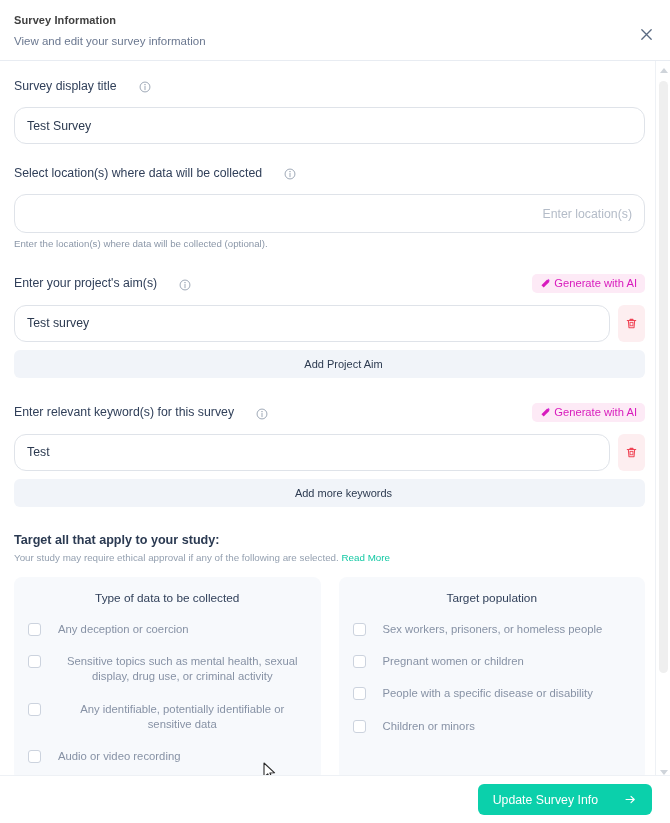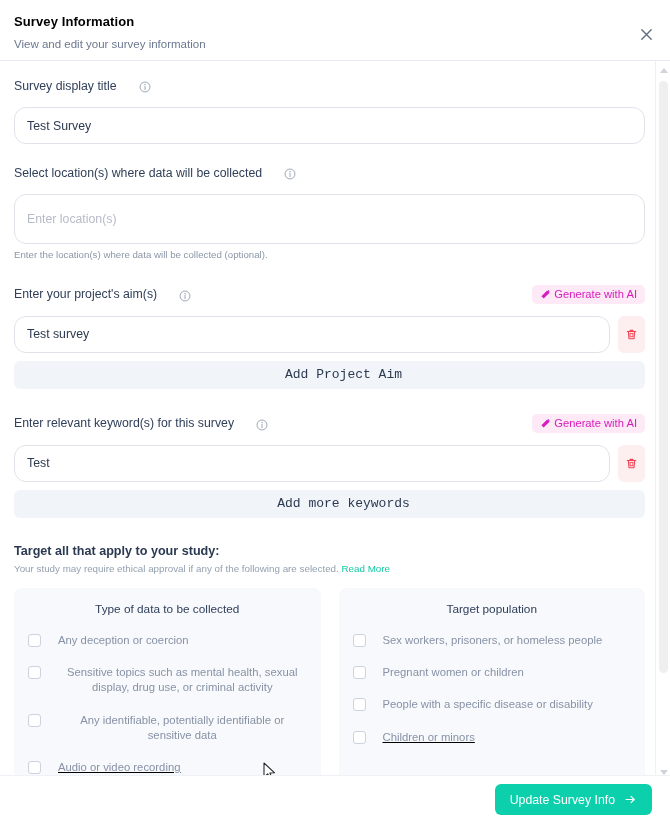--- a/index.html
+++ b/index.html
@@ -17,23 +17,23 @@
   }
 
   
   .modal-header {
     position: relative;
     padding: 14px 20px 10px 14px;
     flex: 0 0 auto;
     height: 60px;
   }
   .modal-title {
-    font-size: 13px;
+    font-size: 11px;
     font-weight: 700;
-    color: #000000;
+    color: #404040;
     letter-spacing: .1px;
     line-height: 1.2;
     margin-bottom: 8px;
   }
   .modal-subtitle {
     font-size: 11.5px;
     color: #6b7890;
     line-height: 1.2;
   }
   .close-btn {
@@ -148,22 +148,22 @@
     color: #ef4455;
   }
 
   .add-btn {
     width: 100%;
     height: 28px;
     margin-top: 8px;
     background: #f1f4f9;
     border: none;
     border-radius: 6px;
-    font-size: 13px;
-    font-family: Liberation Mono, monospace;
+    font-size: 11px;
+    font-family: Liberation Sans, sans-serif;
     color: #2c3a50;
     cursor: pointer;
     display: flex; align-items: center; justify-content: center; padding-left: 28px;
   }
 
   .ai-btn {
     display: inline-flex; align-items: center; gap: 3px;
     background: #fdeaf6;
     border: none;
     border-radius: 5px;
@@ -208,21 +208,21 @@
     color: #31405a;
     font-weight: 400;
     margin-bottom: 10px;
   }
   .check-row {
     display: flex; align-items: flex-start; gap: 17px;
     margin-bottom: 9px;
     cursor: pointer;
     margin-top: 17px;
   }
-  .check-row:last-child { margin-bottom: 0; text-decoration: underline; }
+  .check-row:last-child { margin-bottom: 0; }
   .checkbox {
     width: 13px; height: 13px;
     flex: 0 0 13px;
     margin-top: 1px;
     border: 1px solid #ccd3de;
     border-radius: 3px;
     background: #fff;
   }
   .check-label {
     font-size: 11.3px;
@@ -248,21 +248,21 @@
   }
   .primary-btn {
     background: #0bd0ab;
     border: none;
     border-radius: 6px;
     height: 31px;
     padding: 0 15px;
     color: #fff;
     font-size: 12.3px;
     font-family: "Liberation Sans", sans-serif;
-    display: inline-flex; align-items: center; gap: 9px;
+    display: inline-flex; align-items: center; gap: 26px;
     cursor: pointer;
   }
 
   
   .cursor {
     position: absolute;
     left: 263px; top: 701px;
     width: 14px; height: 20px;
     pointer-events: none;
     z-index: 50;
@@ -311,21 +311,21 @@
               <span class="field-label">Select location(s) where data will be collected</span>
               <span class="info-icon">
                 <svg width="12" height="12" viewBox="0 0 16 16">
                   <circle cx="8" cy="8" r="6.6" fill="none" stroke="#8b97a8" stroke-width="1.1"></circle>
                   <circle cx="8" cy="4.8" r="0.95" fill="#8b97a8"></circle>
                   <path d="M8 7.1 L8 11.6" stroke="#8b97a8" stroke-width="1.1" stroke-linecap="round"></path>
                 </svg>
               </span>
             </div>
           </div>
-          <input class="text-input" style="height: 50px;" type="text" placeholder="Enter location(s)">
+          <input class="text-input" style="height: 39px; text-align: right;" type="text" placeholder="Enter location(s)">
           <div class="helper-text">Enter the location(s) where data will be collected (optional).</div>
         </div>
 
         <div class="section-gap" style="height:18px;"></div>
 
         <div class="field">
           <div class="label-row">
             <div class="label-left">
               <span class="field-label">Enter your project's aim(s)</span>
               <span class="info-icon">

